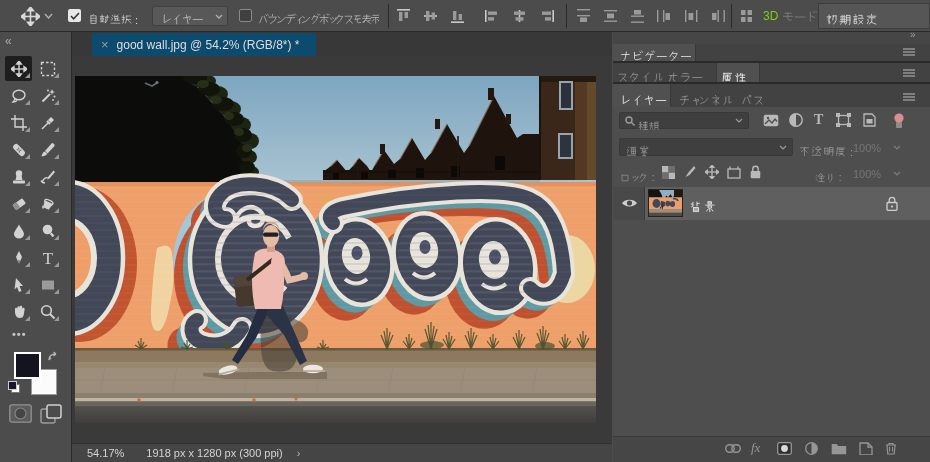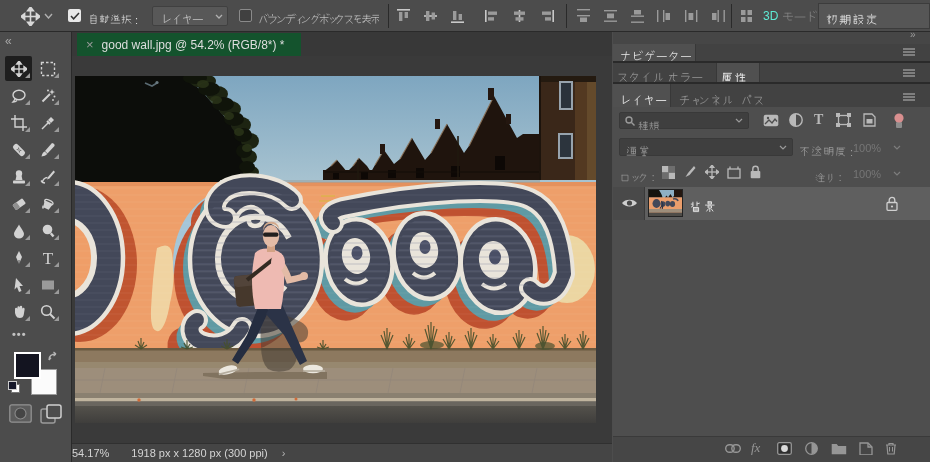--- a/index.html
+++ b/index.html
@@ -1,20 +1,20 @@
 <!DOCTYPE html>
 <html><head><meta charset="utf-8"><style>
 *{margin:0;padding:0;box-sizing:border-box}
 html,body{width:930px;height:462px;overflow:hidden;background:#4d4d4d;
  font-family:"Liberation Sans",sans-serif;-webkit-font-smoothing:antialiased}
 .abs{position:absolute}
 #optbar{left:0;top:0;width:930px;height:32px;background:#4c4c4c;border-bottom:1px solid #2a2a2a}
 #toolbar{left:0;top:32px;width:72px;height:430px;background:#4c4c4c;border-right:1px solid #2a2a2a}
 #tabbar{left:72px;top:32px;width:540px;height:24px;background:#383838}
-#tab{left:77px;top:33px;width:224px;height:31px;background:#14532d;color:#dedede;font-size:12px;line-height:23px}
+#tab{left:92px;top:33px;width:224px;height:31px;background:#0c4a6e;color:#dedede;font-size:12px;line-height:23px}
 #canvas{left:72px;top:56px;width:540px;height:387px;background:#3a3a3a}
 #statusbar{left:72px;top:443px;width:540px;height:19px;background:#454545;border-top:1px solid #303030;color:#d4d4d4;font-size:11px;line-height:18px}
 #rpanel{left:613px;top:32px;width:317px;height:430px;background:#4e4e4e}
 .sep{background:#2a2a2a}
 </style></head><body>
 <div id="optbar" class="abs">
     <svg class="abs" style="left:21px;top:7px" width="19" height="19" viewBox="0 0 19 19">
       <g stroke="#d8d8d8" stroke-width="1.6" fill="#d8d8d8">
         <line x1="9.5" y1="3" x2="9.5" y2="16"></line>
         <line x1="3" y1="9.5" x2="16" y2="9.5"></line>
@@ -126,21 +126,21 @@
       <rect x="12.5" y="1" width="1.4" height="12" fill="#9a9a9a"></rect>
       <rect x="1" y="4" width="4.5" height="7" fill="#9a9a9a"></rect>
     </svg>
     <div class="abs sep" style="left:731px;top:4px;width:1px;height:24px"></div>
     <svg class="abs" style="left:739px;top:9px" width="15" height="14" viewBox="0 0 15 14">
       <rect x="2" y="1" width="4.5" height="5" fill="#9a9a9a"></rect>
       <rect x="8.5" y="1" width="4.5" height="5" fill="#9a9a9a"></rect>
       <rect x="2" y="8" width="4.5" height="5" fill="#9a9a9a"></rect>
       <rect x="8.5" y="8" width="4.5" height="5" fill="#9a9a9a"></rect>
     </svg>
-    <div class="abs" style="left:763px;top:9px;color:#5eead4;font-size:12px">3D <span style="display:inline-block;vertical-align:top"><svg style="vertical-align:middle;" width="36" height="14" viewBox="0 -1 36 14">
+    <div class="abs" style="left:763px;top:9px;color:#84cc16;font-size:12px">3D <span style="display:inline-block;vertical-align:top"><svg style="vertical-align:middle;" width="36" height="14" viewBox="0 -1 36 14">
           <path d="M2.9,2.2L9.1,2.2M1.4,5.3L10.6,5.3M5.8,2.2L5.8,8.2Q6.0,9.6 9.4,9.1" fill="none" stroke="#8b8b8b" stroke-width="0.71" stroke-linecap="round" stroke-linejoin="round"></path>
           <path d="M13.0,6.0L23.0,6.0" fill="none" stroke="#8b8b8b" stroke-width="0.71" stroke-linecap="round" stroke-linejoin="round"></path>
           <path d="M28.3,1.0L28.3,10.3M28.3,4.6L32.6,6.5M31.4,0.7L32.6,1.7M33.6,0.2L34.6,1.2" fill="none" stroke="#8b8b8b" stroke-width="0.71" stroke-linecap="round" stroke-linejoin="round"></path>
         </svg></span></div>
     <div class="abs" style="left:818px;top:3px;width:112px;height:26px;background:#565656;border:1px solid #3c3c3c"></div>
     <div class="abs" style="left:826px;top:10px"><svg style="vertical-align:middle;" width="53" height="14" viewBox="0 -1 53 14">
         <path d="M3.1,1.0L3.1,9.8M1.2,2.9L4.8,2.9M4.8,2.9L1.9,5.3M2.4,7.0L4.1,8.4M6.7,1.9L10.3,1.9M10.1,1.9L10.1,6.2Q9.8,8.6 7.4,10.1M7.4,1.9L6.7,6.0" fill="none" stroke="#e2e2e2" stroke-width="0.82" stroke-linecap="round" stroke-linejoin="round"></path>
         <path d="M16.1,1.2L16.1,8.6M18.2,1.2L18.2,8.6M14.4,2.9L19.4,2.9M14.4,5.3L19.4,5.3M13.9,7.4L19.9,7.4M15.4,8.9L14.6,10.3M18.7,8.9L19.4,10.3M20.6,1.4L24.0,1.4L24.0,8.9L23.3,10.6M20.6,1.4L20.6,7.9L20.2,9.6M20.6,3.8L24.0,3.8M20.6,6.0L24.0,6.0" fill="none" stroke="#e2e2e2" stroke-width="0.82" stroke-linecap="round" stroke-linejoin="round"></path>
         <path d="M29.0,0.7L30.0,1.4M27.8,2.6L31.0,2.6M28.1,4.1L30.7,4.1M28.1,5.5L30.7,5.5M28.1,7.0L30.7,7.0L30.7,9.6L28.1,9.6L28.1,7.0M32.6,1.4L36.2,1.4L36.0,3.6M32.2,4.3L37.2,4.3M32.9,6.2L36.7,9.8M36.7,6.2L32.6,10.1" fill="none" stroke="#e2e2e2" stroke-width="0.82" stroke-linecap="round" stroke-linejoin="round"></path>
         <path d="M45.6,0.2L45.6,1.4M41.3,2.2L49.9,2.2M42.7,3.8L49.0,3.8M45.8,3.8L45.8,7.2M45.8,7.2L43.2,10.1M42.0,5.3Q43.0,7.9 41.5,9.6M45.6,8.4L49.9,10.1" fill="none" stroke="#e2e2e2" stroke-width="0.82" stroke-linecap="round" stroke-linejoin="round"></path>
@@ -415,21 +415,21 @@
       <path d="M201,181 L172,204" stroke="#332a22" stroke-width="4"></path>
       <path d="M203,183 C209,191 212,198 214,204 C219,203 224,202 227,201" fill="none" stroke="#e3bba6" stroke-width="6.5" stroke-linecap="round"></path>
       <circle cx="229" cy="200" r="4" fill="#e3bba6"></circle>
       <ellipse cx="203" cy="186" rx="7" ry="9.5" fill="#eebab2"></ellipse>
       <rect x="192" y="169" width="8" height="7" fill="#d3a284"></rect>
       <ellipse cx="196" cy="160" rx="8.2" ry="11" fill="#e3bba6"></ellipse>
       <path d="M188,155 a8.5,10 0 0 1 16,-1 l-0.5,-4 a8.5,9 0 0 0 -15,1 z" fill="#d2a98c"></path>
       <rect x="188" y="156.5" width="15.5" height="4.2" rx="2" fill="#221f1e"></rect>
     </g>
   </svg>
-<div id="statusbar" class="abs"><span style="">54.17%</span><span style="margin-left:22px">1918 px x 1280 px (300 ppi)</span><span style="margin-left:14px;color:#b5b5b5">›</span></div>
+<div id="statusbar" class="abs"><span style="margin-left:15px">54.17%</span><span style="margin-left:22px">1918 px x 1280 px (300 ppi)</span><span style="margin-left:14px;color:#b5b5b5">›</span></div>
 <div id="rpanel" class="abs">
     <div class="abs" style="left:0;top:0;width:317px;height:12px;background:#464646"></div>
     <div class="abs" style="left:297px;top:-3px;color:#9a9a9a;font-size:10px;letter-spacing:-1px">»</div>
     <div class="abs" style="left:0;top:12px;width:317px;height:17px;background:#424242"></div>
     <div class="abs" style="left:0;top:12px;width:83px;height:17px;background:#505050;border-right:1px solid #383838"></div>
     <div class="abs" style="left:7px;top:15px"><svg style="vertical-align:middle;" width="73" height="13" viewBox="0 -1 73 13">
         <path d="M1.6,3.5L9.3,3.5M6.4,0.9L5.5,6.0Q5.3,8.8 3.3,10.1" fill="none" stroke="#e8e8e8" stroke-width="0.79" stroke-linecap="round" stroke-linejoin="round"></path>
         <path d="M14.5,1.3L14.5,7.5Q14.7,9.0 17.1,8.8L20.9,7.7M14.5,4.6L20.0,3.5M19.8,0.7L20.9,1.8M21.6,0.2L22.7,1.3" fill="none" stroke="#e8e8e8" stroke-width="0.79" stroke-linecap="round" stroke-linejoin="round"></path>
         <path d="M28.4,1.3L25.9,4.6M27.7,3.3L33.4,3.3M31.0,3.3L30.4,6.6Q29.9,8.8 28.2,9.9M31.7,0.4L32.8,1.3M33.4,0.0L34.5,0.9" fill="none" stroke="#e8e8e8" stroke-width="0.79" stroke-linecap="round" stroke-linejoin="round"></path>
         <path d="M37.2,5.5L46.4,5.5" fill="none" stroke="#e8e8e8" stroke-width="0.79" stroke-linecap="round" stroke-linejoin="round"></path>

